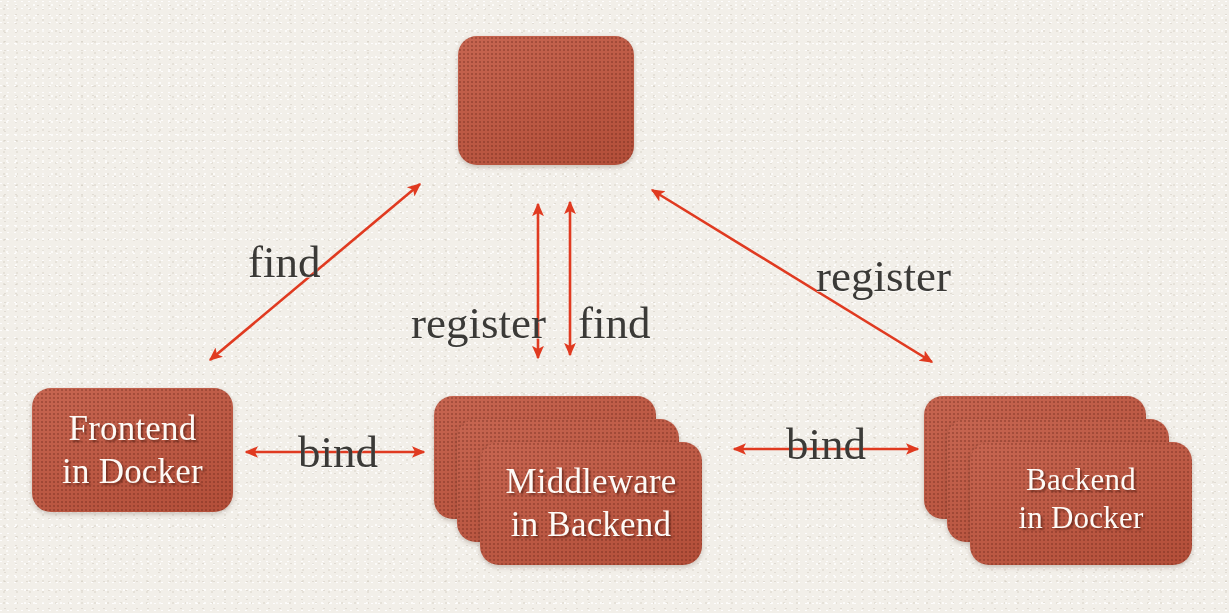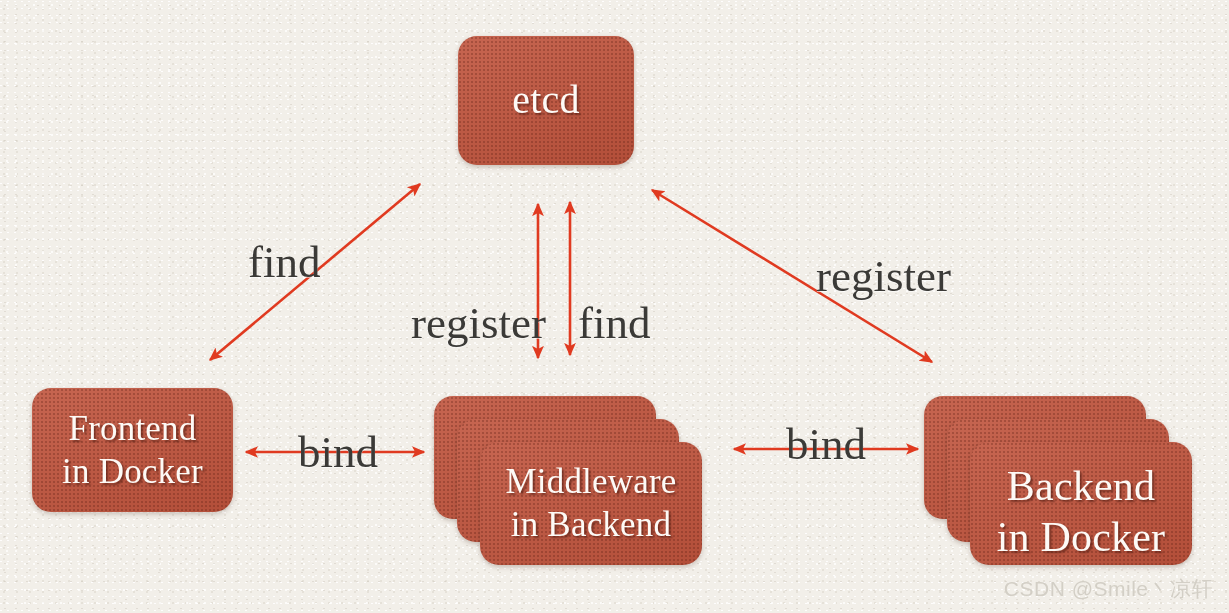--- a/index.html
+++ b/index.html
@@ -60,21 +60,21 @@
   .stack .card.c3{left:0;top:0;}
   .stack .card.c2{left:23px;top:23px;}
   .stack .card.c1{left:46px;top:46px;}
 
   #node-middleware{left:434px;top:396px;width:268px;height:169px;}
   #node-middleware .card{width:222px;height:123px;}
   #node-middleware .label{left:46px;right:0;top:65px;font-size:35px;}
 
   #node-backend{left:924px;top:396px;width:268px;height:169px;}
   #node-backend .card{width:222px;height:123px;}
-  #node-backend .label{left:46px;right:0;top:65px;font-size:42px;}
+  #node-backend .label{left:46px;right:0;top:65px;font-size:31px;}
 
   
   #arrows{position:absolute;left:0;top:0;width:1229px;height:613px;}
 
   
   .alabel{
     position:absolute;
     color:#3b3a37;
     font-size:45px;
     white-space:nowrap;
@@ -119,21 +119,20 @@
 
     <line x1="652" y1="190" x2="932" y2="362" stroke="#e03a20" stroke-width="2.6" marker-start="url(#ahead)" marker-end="url(#ahead)"></line>
 
     <line x1="246" y1="452" x2="424" y2="452" stroke="#e03a20" stroke-width="2.6" marker-start="url(#ahead)" marker-end="url(#ahead)"></line>
 
     <line x1="734" y1="449" x2="918" y2="449" stroke="#e03a20" stroke-width="2.6" marker-start="url(#ahead)" marker-end="url(#ahead)"></line>
   </svg>
 
   <div class="node" id="node-etcd">
     <div class="card"></div>
-    <div class="label">etcd</div>
   </div>
 
   <div class="node" id="node-frontend">
     <div class="card"></div>
     <div class="label">Frontend
 in Docker</div>
   </div>
 
   <div class="node stack" id="node-middleware">
     <div class="card c3"></div>
@@ -151,15 +150,14 @@
 in Docker</div>
   </div>
 
   <div class="alabel" id="label-find-left">find</div>
   <div class="alabel" id="label-register-center">register</div>
   <div class="alabel" id="label-find-center">find</div>
   <div class="alabel" id="label-register-right">register</div>
   <div class="alabel" id="label-bind-left">bind</div>
   <div class="alabel" id="label-bind-right">bind</div>
 
-  <div id="watermark">CSDN @Smile丶凉轩</div>
 
 </div>
 
 </body></html>

